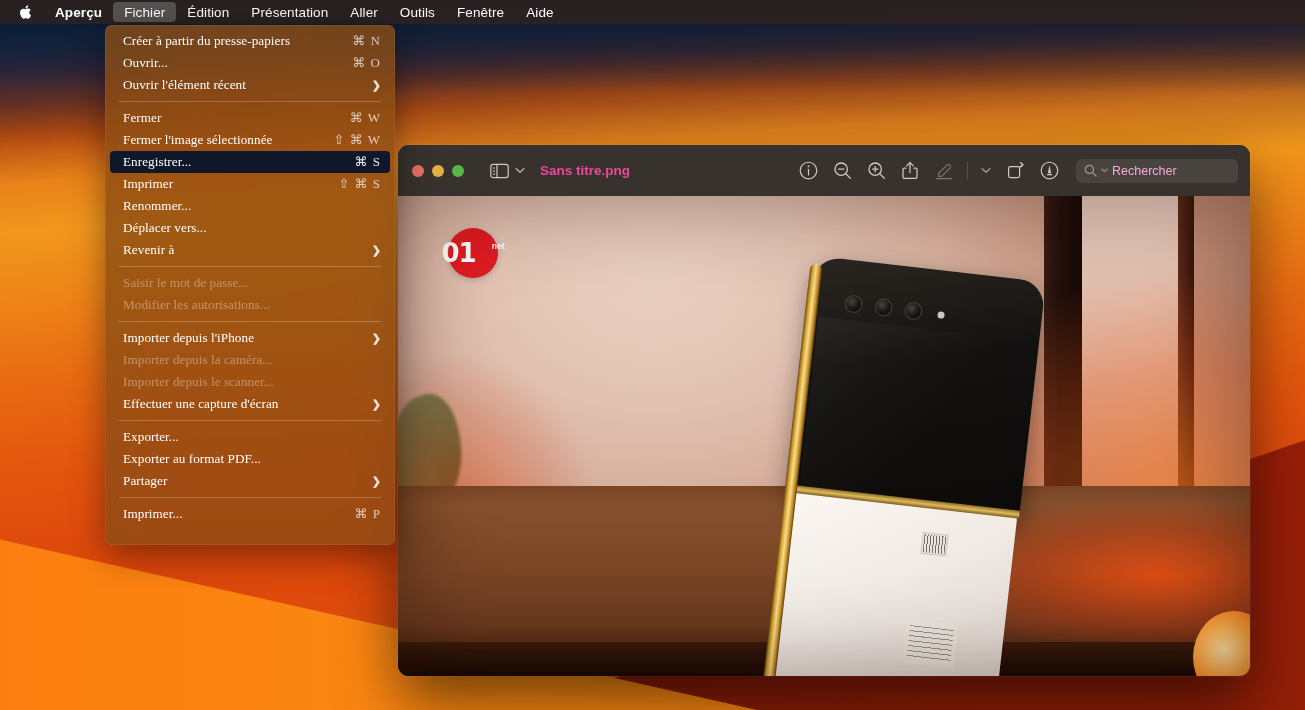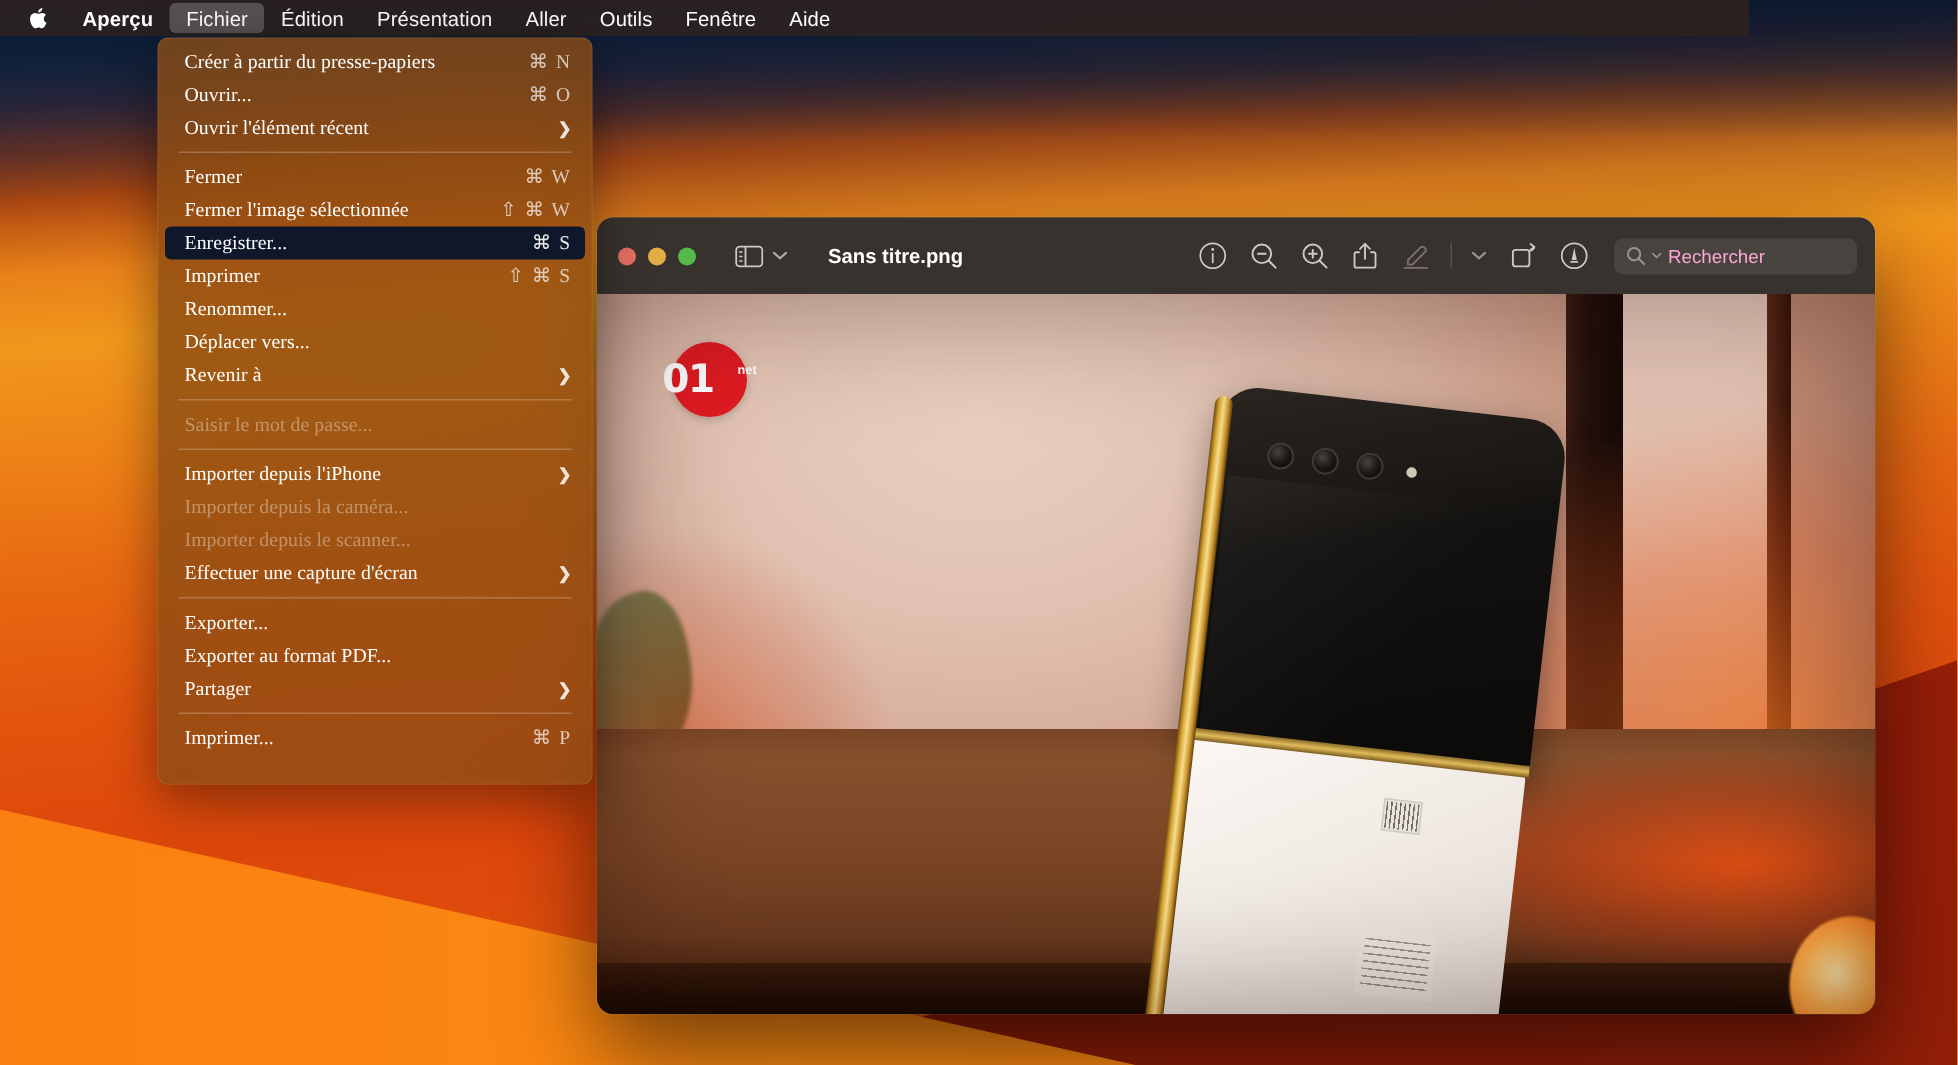--- a/index.html
+++ b/index.html
@@ -48,21 +48,21 @@
     background: radial-gradient(ellipse 60% 45% at 48% 40%, rgba(255,176,60,0.30), rgba(255,176,60,0) 70%);
   }
   .wp-top-dark {
     background: linear-gradient(180deg, rgba(8,22,46,0.95) 0%, rgba(12,28,52,0.7) 30%, rgba(40,30,45,0.22) 62%, rgba(0,0,0,0) 100%);
     height: 150px;
   }
 
   
   #menubar {
     position: absolute; top: 0; left: 0;
-    width: 1166px; height: 24px;
+    width: 1305px; height: 24px;
     background: rgba(52,36,28,0.72);
     backdrop-filter: blur(28px);
     display: flex; align-items: center;
     padding-left: 12px;
     z-index: 60;
     font-size: 13.5px;
     color: #ffffff;
   }
   .mb-item {
     padding: 2px 11px;
@@ -168,22 +168,22 @@
   .tb-icon.dim { color: #7e736c; }
   .tb-chevron {
     width: 16px; height: 24px;
     display: flex; align-items: center; justify-content: center;
     color: #b3aaa4;
     font-size: 10px;
   }
   #win-title {
     font-size: 13.5px;
     font-weight: bold;
-    color: #ffffff;
-    margin-left: 24px;
+    color: #ec4899;
+    margin-left: 12px;
     white-space: nowrap;
   }
   .tb-spacer { flex: 1 1 auto; }
   .tb-group-right {
     display: flex; align-items: center; gap: 8px;
   }
   .tb-divider {
     width: 1px; height: 17px;
     background: rgba(255,255,255,0.16);
     margin: 0 2px;
@@ -480,20 +480,23 @@
         <span class="menu-label">Déplacer vers...</span>
       </div>
       <div class="menu-row">
         <span class="menu-label">Revenir à</span>
         <span class="menu-arrow">❯</span>
       </div>
       <div class="menu-sep"></div>
       <div class="menu-row disabled">
         <span class="menu-label">Saisir le mot de passe...</span>
       </div>
+      <div class="menu-row disabled">
+        <span class="menu-label">Modifier les autorisations...</span>
+      </div>
       <div class="menu-sep"></div>
       <div class="menu-row">
         <span class="menu-label">Importer depuis l'iPhone</span>
         <span class="menu-arrow">❯</span>
       </div>
       <div class="menu-row disabled">
         <span class="menu-label">Importer depuis la caméra...</span>
       </div>
       <div class="menu-row disabled">
         <span class="menu-label">Importer depuis le scanner...</span>

